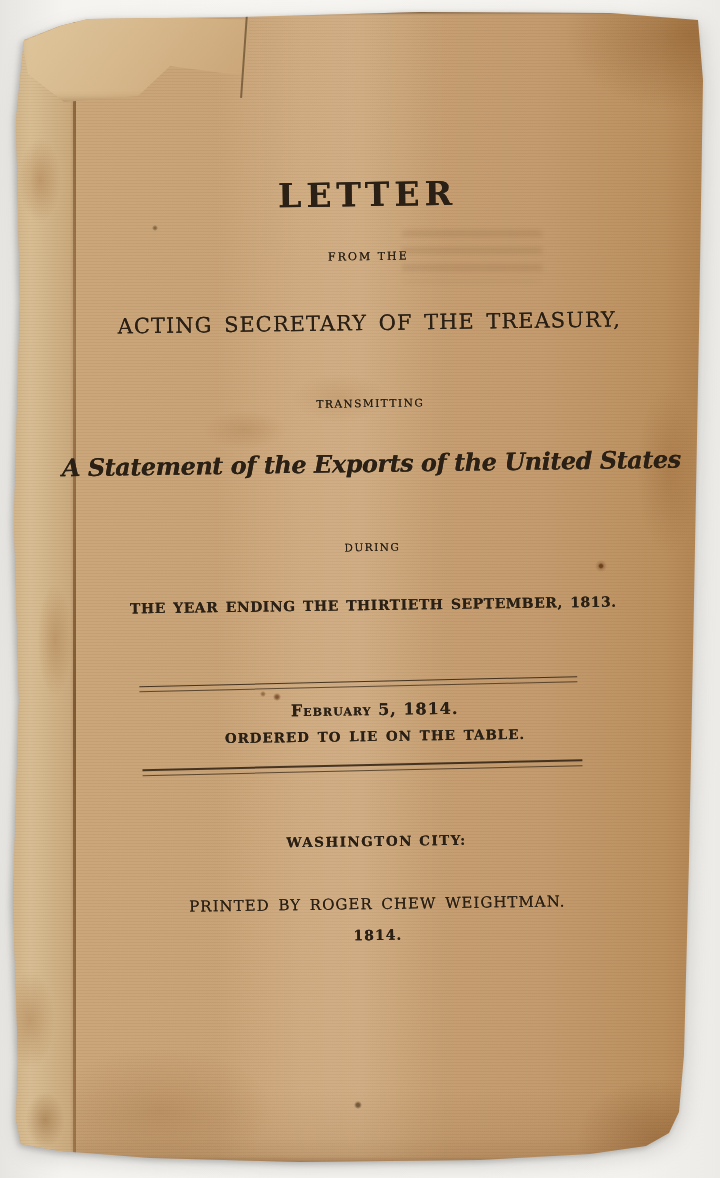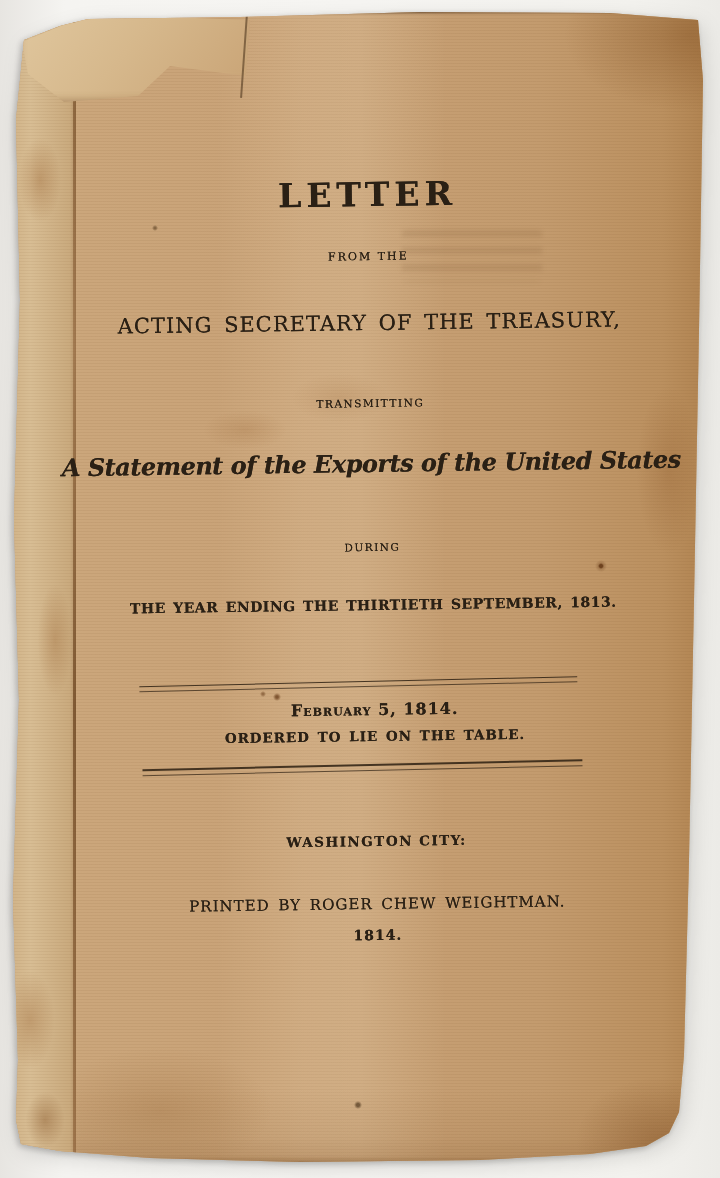--- a/index.html
+++ b/index.html
@@ -30,20 +30,21 @@
       radial-gradient(ellipse 70px 35px at 340px 398px, rgba(140,85,35,.14), rgba(0,0,0,0) 70%),
       radial-gradient(ellipse 45px 120px at 668px 470px, rgba(130,75,30,.22), rgba(0,0,0,0) 70%),
       radial-gradient(ellipse 180px 110px at 690px 35px, rgba(120,70,25,.35), rgba(0,0,0,0) 70%),
       radial-gradient(ellipse 160px 90px at 160px 1110px, rgba(130,80,30,.20), rgba(0,0,0,0) 70%),
       radial-gradient(ellipse 120px 90px at 660px 1140px, rgba(110,60,20,.30), rgba(0,0,0,0) 70%),
       linear-gradient(0deg, rgba(115,70,28,.22) 0 14px, rgba(115,70,28,.08) 40px, rgba(0,0,0,0) 90px),
       radial-gradient(ellipse 120% 115% at 45% 45%, rgba(0,0,0,0) 60%, rgba(120,75,30,.12) 100%),
       linear-gradient(90deg, rgba(0,0,0,0) 30%, rgba(255,238,205,.14) 42%, rgba(255,242,212,.16) 50%, rgba(0,0,0,0) 62%),
       repeating-linear-gradient(180deg, rgba(115,75,35,.08) 0 1px, rgba(0,0,0,0) 1px 3px),
       linear-gradient(90deg,#cdab80 0%,#cba67b 12%,#c8a176 45%,#c39b6e 75%,#bb905f 92%,#ad7f4c 100%);
+    border-radius: 17px;
   }
   .edge-top {
     position:absolute; left:78px; right:4px; top:7px; height:8px;
     background:linear-gradient(180deg, rgba(25,15,6,.9) 0 35%, rgba(70,42,18,.45) 70%, rgba(70,42,18,0));
     filter:blur(.7px); transform:rotate(-0.2deg);
   }
   .edge-right {
     position:absolute; top:10px; bottom:20px; right:0; width:16px;
     background:linear-gradient(270deg, rgba(100,60,24,.6) 0 3px, rgba(130,82,38,.35) 40%, rgba(150,100,50,.15) 75%, rgba(0,0,0,0));
     filter:blur(.4px);

